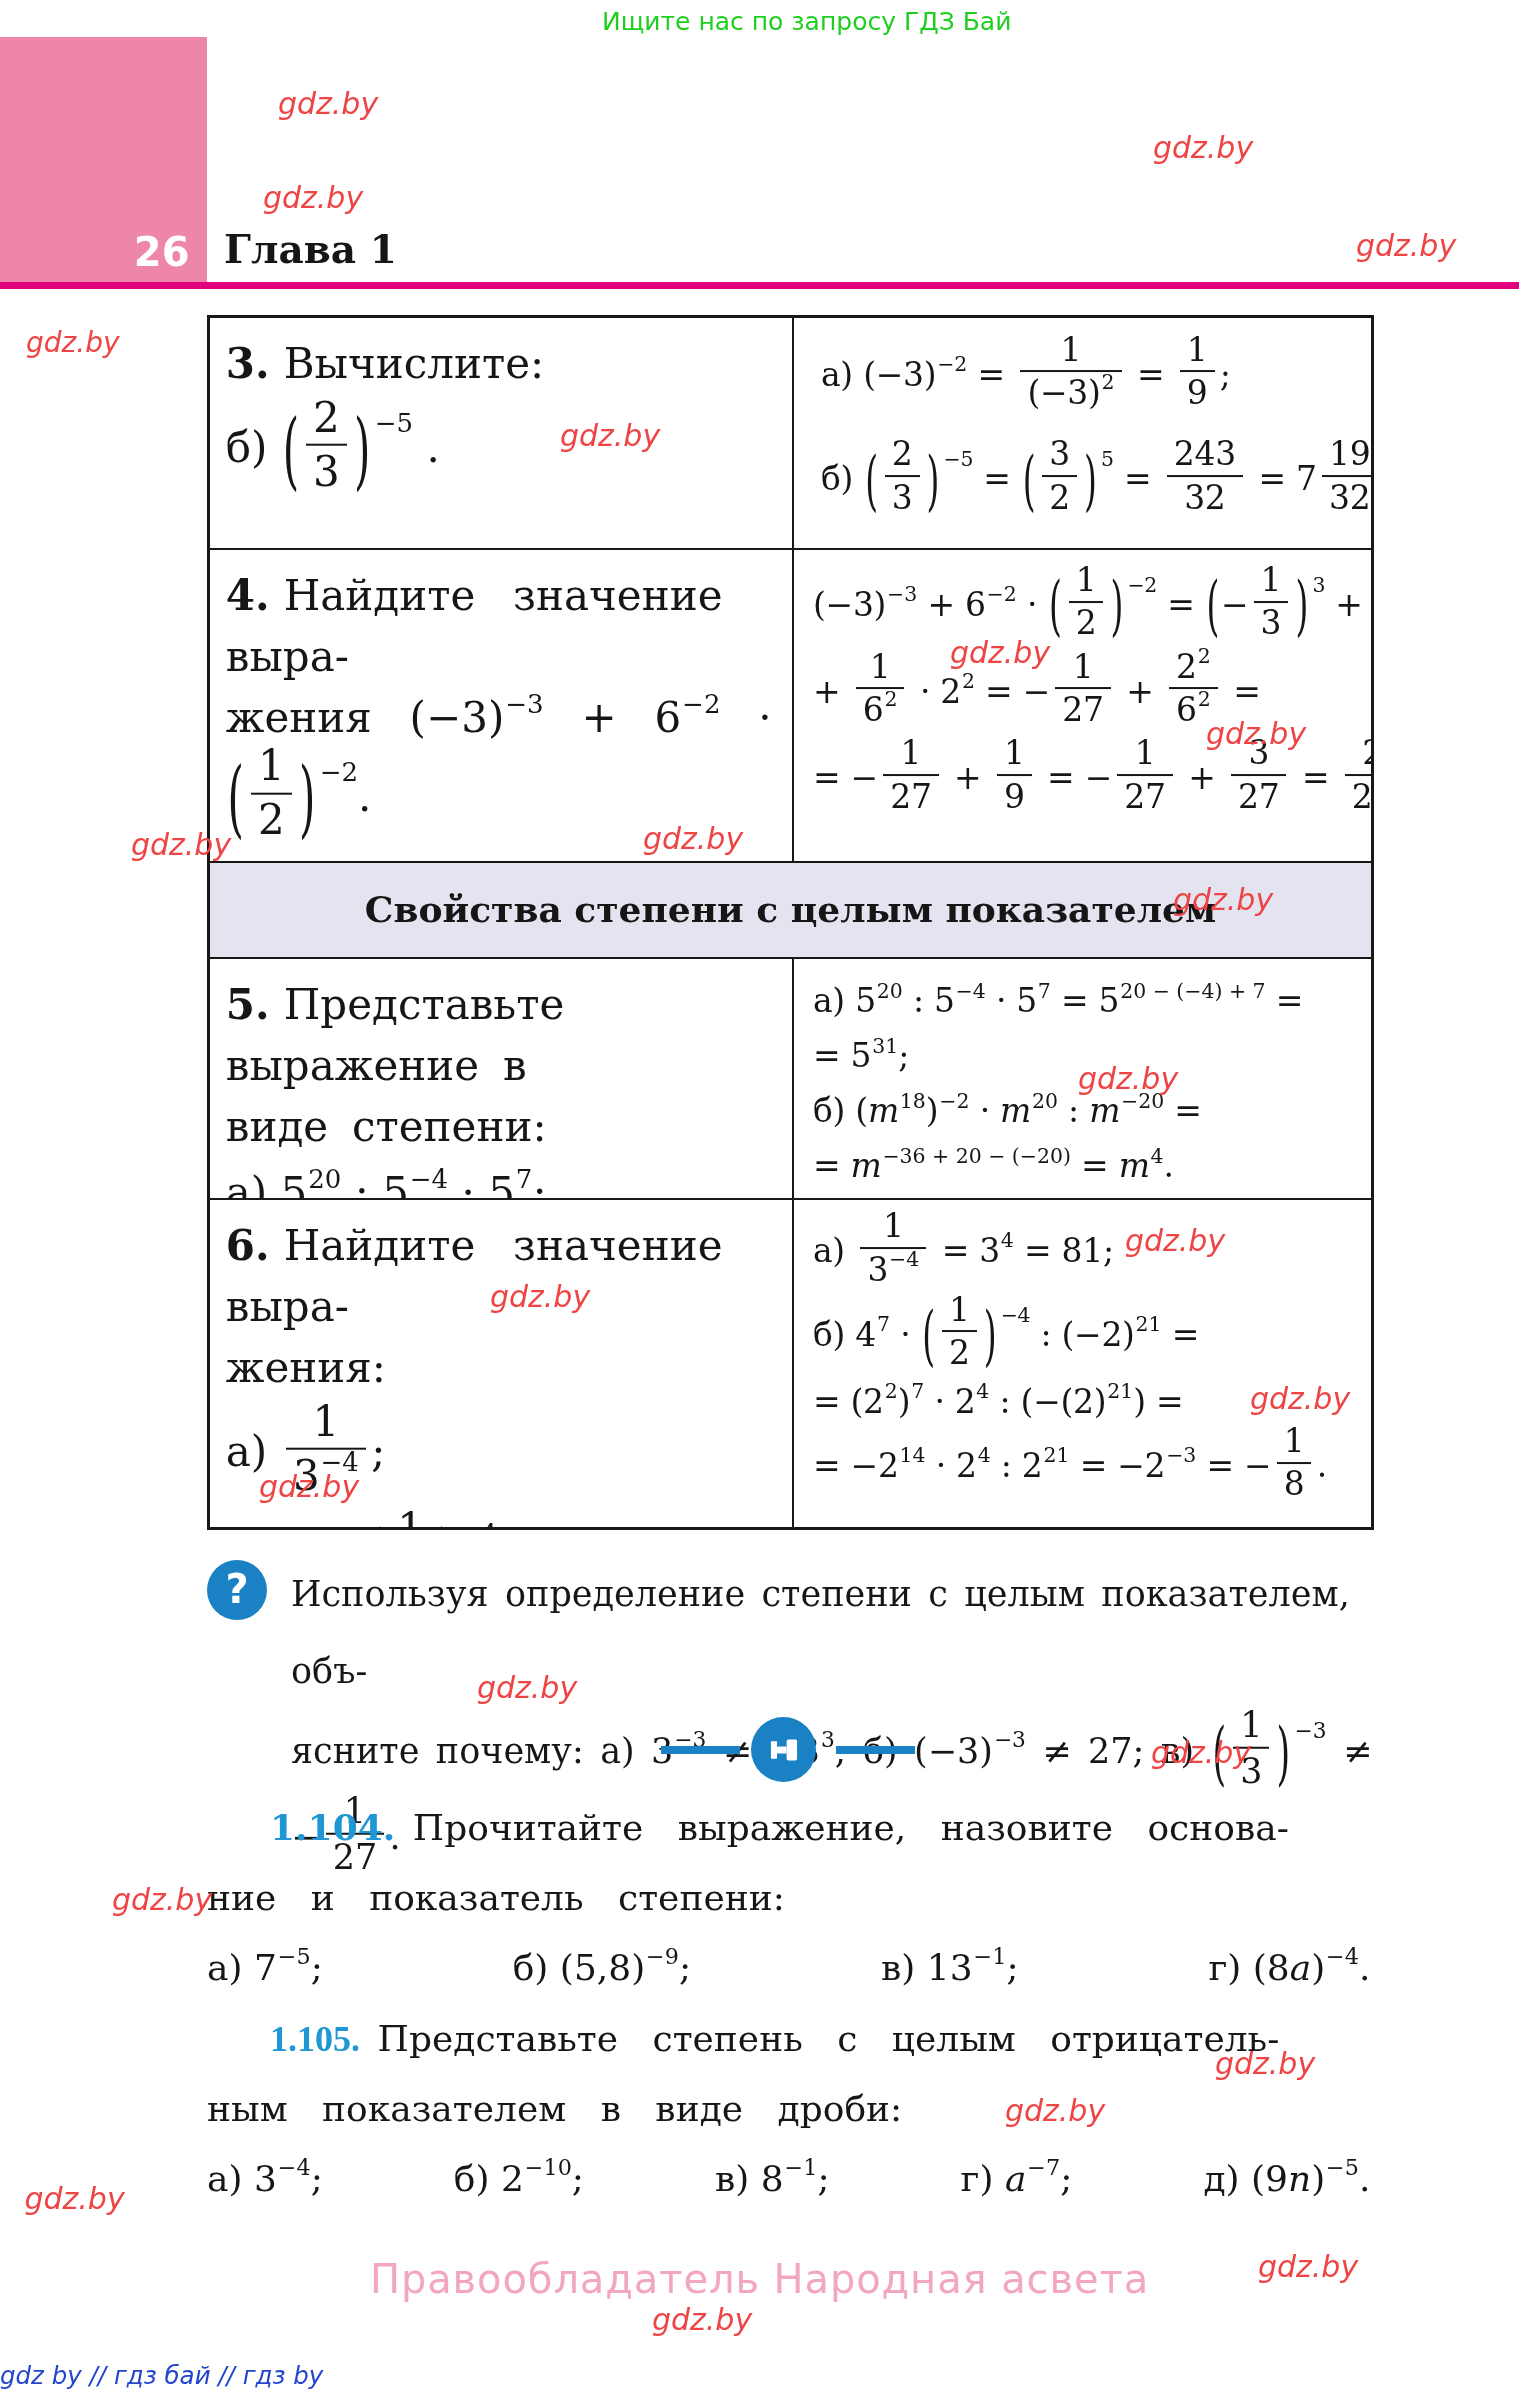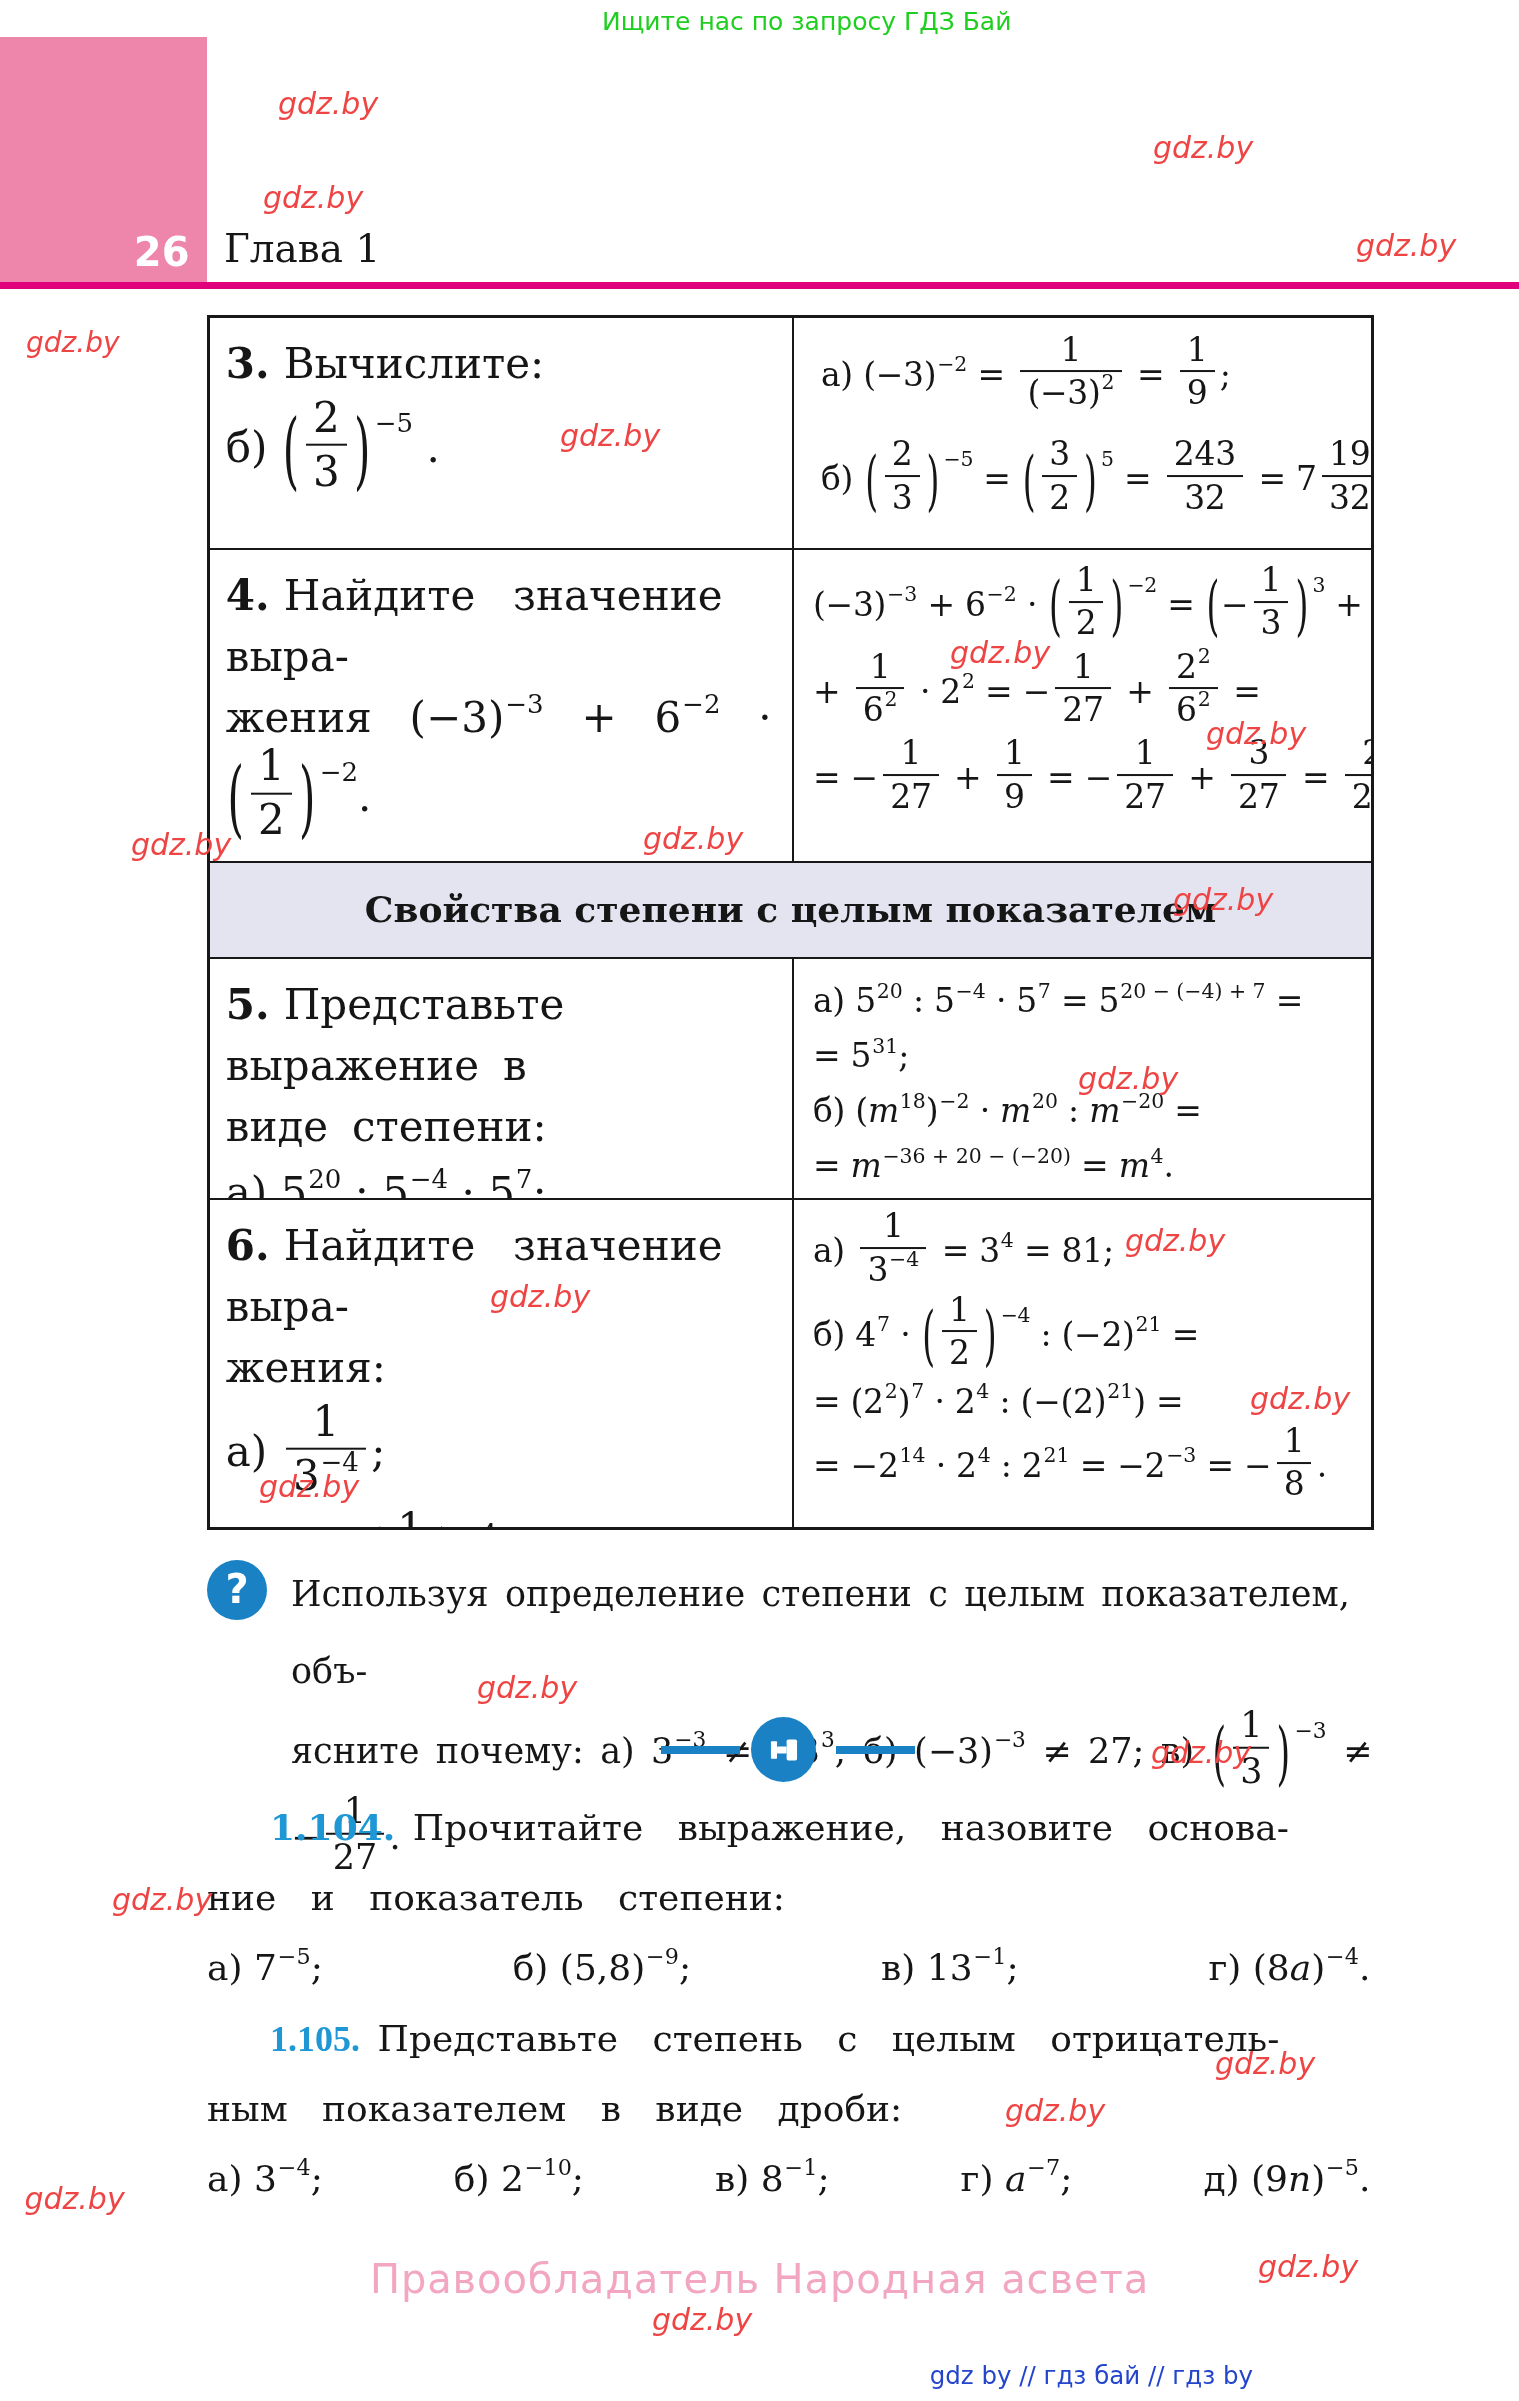--- a/index.html
+++ b/index.html
@@ -9,21 +9,21 @@
   .abs{position:absolute;}
 
   
   .promo{left:602px;top:7px;font-family:"DejaVu Sans",sans-serif;font-size:25px;
          color:var(--green,#1fcf1f);white-space:nowrap;}
 
   
   .pinkblock{left:0;top:37px;width:207px;height:245px;background:var(--pink,#ee86ac);}
   .pagenum{position:absolute;right:17.5px;bottom:7px;color:#fff;font-family:"DejaVu Sans",sans-serif;
            font-weight:bold;font-size:40px;}
-  .chapter{left:224px;top:226px;font-size:39px;font-weight:normal;}
+  .chapter{left:224px;top:226px;font-size:39px;font-weight:bold;}
   .rule{left:0;top:282px;width:1519px;height:7px;background:var(--magenta,#e0017c);}
 
   
   .qtable{left:207px;top:315px;width:1167px;border:3.5px solid #181818;background:#fff;
           box-sizing:border-box;z-index:1;}
   .trow{display:flex;box-sizing:border-box;border-bottom:2.6px solid #181818;}
   .trow:last-child{border-bottom:none;}
   .r3{height:232px}.r4{height:313px}.r5{height:241px}.r6{height:327px}
   .cl{width:584px;box-sizing:border-box;border-right:2.6px solid #181818;
       padding:10.5px 12.3px 0 15.8px;font-size:42px;line-height:1.45;overflow:hidden;}
@@ -70,22 +70,22 @@
   .e105{top:2004px;}
   .exbody{font-size:36px;line-height:70px;word-spacing:23px;}
   .exnum{color:var(--exblue,#1f97d4);font-weight:bold;margin-right:17.5px;text-align:center;}
   .exitems{display:flex;justify-content:space-between;margin-top:14px;font-size:36px;
            padding-right:3.5px;align-items:flex-end;}
 
   
   .copyright{left:0;top:2256px;width:1519px;text-align:center;
              font-family:"DejaVu Sans",sans-serif;font-size:40px;letter-spacing:0.9px;
              color:var(--fpink,#f2a6c2);}
-  .links{left:0;top:2361px;width:1253px;text-align:right;
-         font-family:"DejaVu Sans",sans-serif;font-size:24.5px;color:var(--flink,#2345cd);}
+  .links{left:0;top:2361px;width:1253px;text-align:left;
+         font-family:"DejaVu Sans",sans-serif;font-size:24.5px;color:var(--flink,#2345cd);font-style:italic;}
 
   
   .wm{position:absolute;font-family:"DejaVu Sans",sans-serif;font-size:30px;color:#ef4444;
       z-index:9;white-space:nowrap;font-style:italic;}
 </style>
 </head>
 <body>
 
 <div class="page">
 

